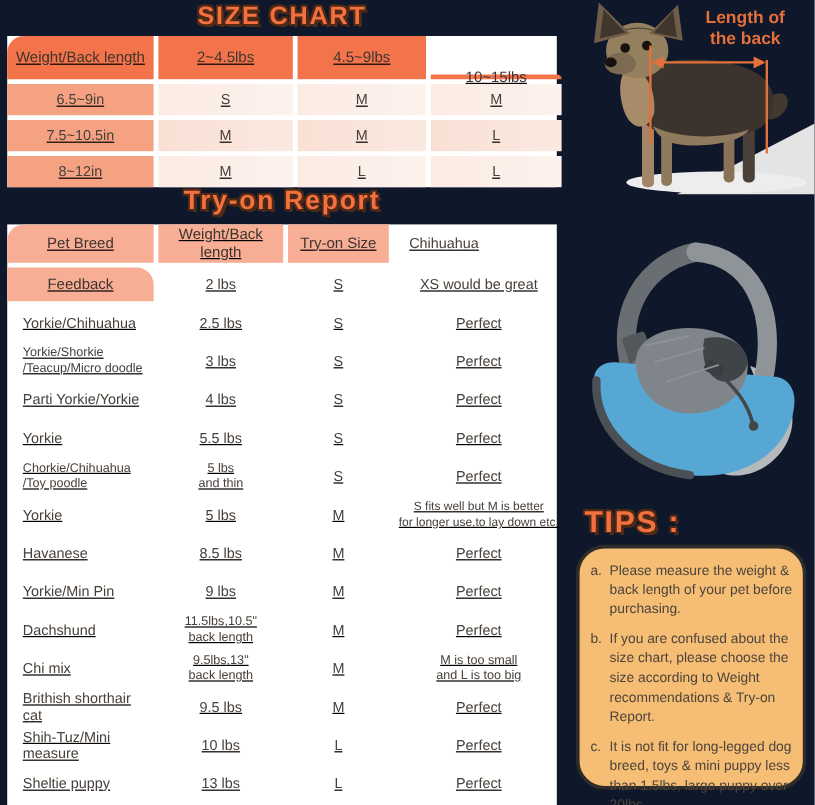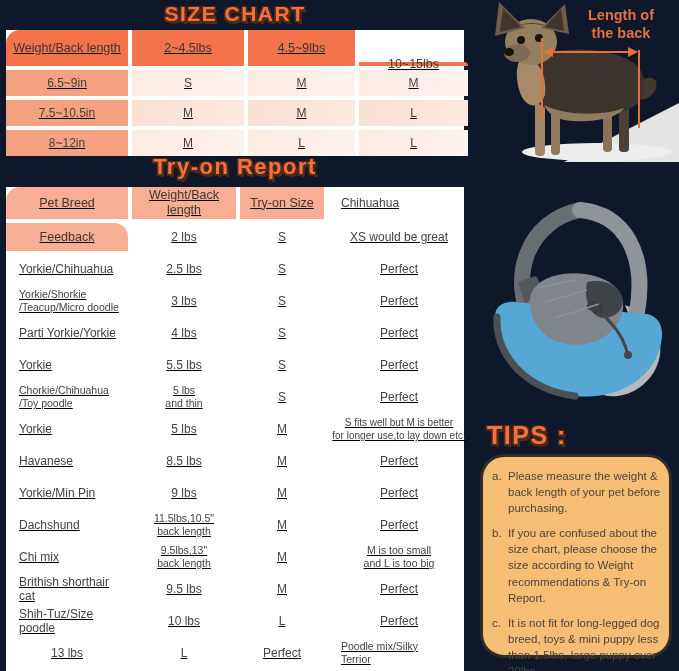--- a/index.html
+++ b/index.html
@@ -166,25 +166,26 @@
 back length</div>
     <div class="cell cx rl">M</div>
     <div class="cell cx rl sm">M is too small
 and L is too big</div>
 
     <div class="cell c1 breed rd">Brithish shorthair cat</div>
     <div class="cell cx rd">9.5 lbs</div>
     <div class="cell cx rd">M</div>
     <div class="cell cx rd">Perfect</div>
 
-    <div class="cell c1 breed rl">Shih-Tuz/Size poodle</div>
+    <div class="cell c1 breed rl">Shih-Tuz/Mini measure</div>
     <div class="cell cx rl">10 lbs</div>
     <div class="cell cx rl">L</div>
     <div class="cell cx rl">Perfect</div>
 
+    <div class="cell c1 breed rd">Sheltie puppy</div>
     <div class="cell cx rd">13 lbs</div>
     <div class="cell cx rd">L</div>
     <div class="cell cx rd">Perfect</div>
 
     <div class="cell c1 breed rl sm">Poodle mix/Silky
 Terrior</div>
     <div class="cell cx rl">14 lbs</div>
     <div class="cell cx rl">L</div>
     <div class="cell cx rl">Perfect</div>
   </div>

